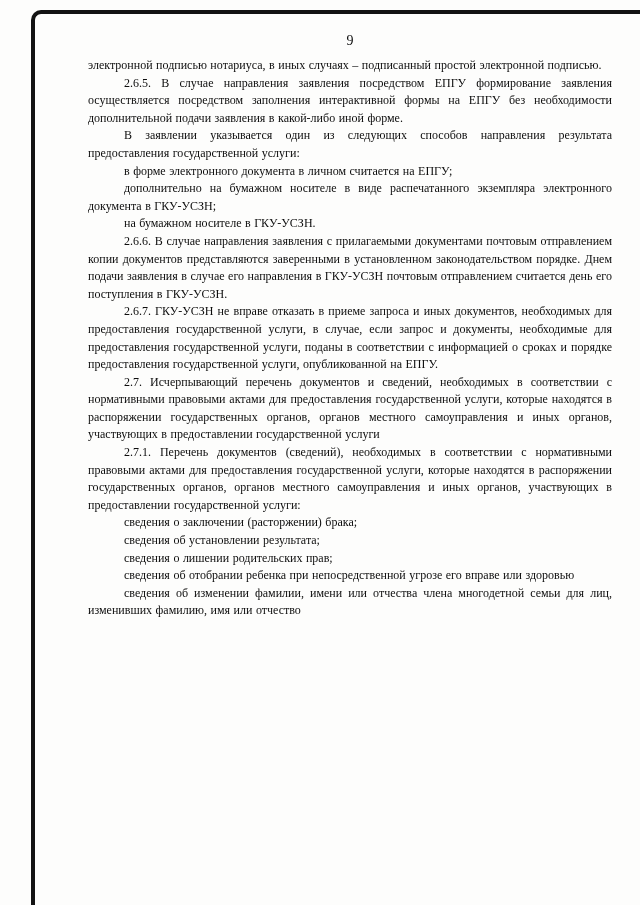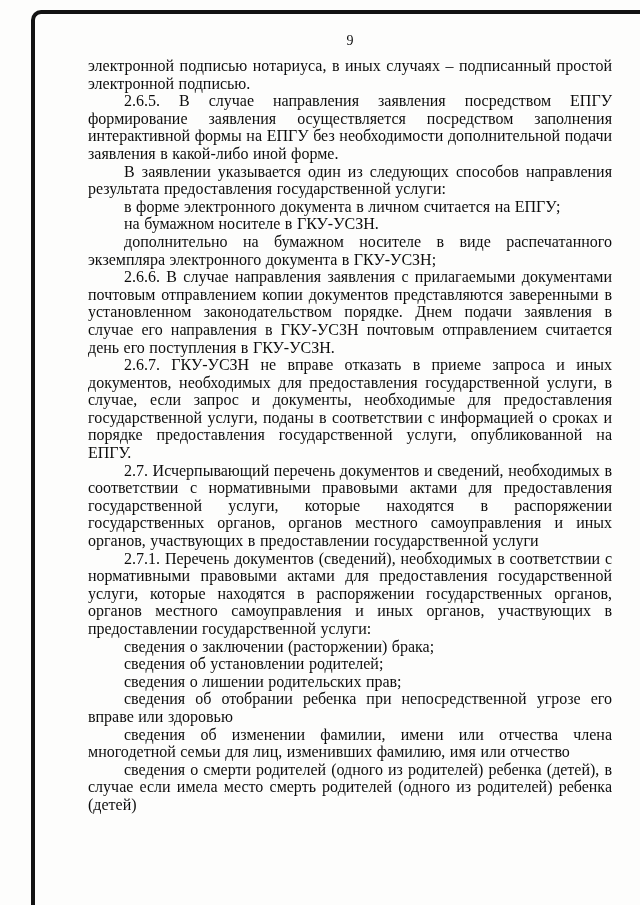--- a/index.html
+++ b/index.html
@@ -34,21 +34,21 @@
     width: 524px;
   }
   .page-number {
     text-align: center;
     font-size: 14px;
     line-height: 17px;
     margin-bottom: 8px;
   }
   p.para {
     margin: 0;
-    font-size: 16px;
+    font-size: 12px;
     line-height: 17.6px;
     text-align: justify;
     text-indent: 36px;
     word-spacing: 0.5px;
   }
   p.para.noindent {
     text-indent: 0;
   }
   p.para.bold {
     font-weight: normal;
@@ -59,26 +59,25 @@
 
 <div class="page">
   <div class="scan-border"></div>
   <div class="content">
     <div class="page-number">9</div>
 
     <p class="para noindent">электронной подписью нотариуса, в иных случаях – подписанный простой электронной подписью.</p>
     <p class="para">2.6.5. В случае направления заявления посредством ЕПГУ формирование заявления осуществляется посредством заполнения интерактивной формы на ЕПГУ без необходимости дополнительной подачи заявления в какой-либо иной форме.</p>
     <p class="para">В заявлении указывается один из следующих способов направления результата предоставления государственной услуги:</p>
     <p class="para">в форме электронного документа в личном считается на ЕПГУ;</p>
+    <p class="para">дополнительно на бумажном носителе в виде распечатанного экземпляра электронного документа в ГКУ-УСЗН;</p>
     <p class="para">на бумажном носителе в ГКУ-УСЗН.</p>
-    <p class="para">дополнительно на бумажном носителе в виде распечатанного экземпляра электронного документа в ГКУ-УСЗН;</p>
     <p class="para">2.6.6. В случае направления заявления с прилагаемыми документами почтовым отправлением копии документов представляются заверенными в установленном законодательством порядке. Днем подачи заявления в случае его направления в ГКУ-УСЗН почтовым отправлением считается день его поступления в ГКУ-УСЗН.</p>
     <p class="para">2.6.7. ГКУ-УСЗН не вправе отказать в приеме запроса и иных документов, необходимых для предоставления государственной услуги, в случае, если запрос и документы, необходимые для предоставления государственной услуги, поданы в соответствии с информацией о сроках и порядке предоставления государственной услуги, опубликованной на ЕПГУ.</p>
     <p class="para bold">2.7. Исчерпывающий перечень документов и сведений, необходимых в соответствии с нормативными правовыми актами для предоставления государственной услуги, которые находятся в распоряжении государственных органов, органов местного самоуправления и иных органов, участвующих в предоставлении государственной услуги</p>
     <p class="para">2.7.1. Перечень документов (сведений), необходимых в соответствии с нормативными правовыми актами для предоставления государственной услуги, которые находятся в распоряжении государственных органов, органов местного самоуправления и иных органов, участвующих в предоставлении государственной услуги:</p>
     <p class="para">сведения о заключении (расторжении) брака;</p>
-    <p class="para">сведения об установлении родителей;</p>
+    <p class="para">сведения об установлении результата;</p>
     <p class="para">сведения о лишении родительских прав;</p>
     <p class="para">сведения об отобрании ребенка при непосредственной угрозе его вправе или здоровью</p>
     <p class="para">сведения об изменении фамилии, имени или отчества члена многодетной семьи для лиц, изменивших фамилию, имя или отчество</p>
-    <p class="para">сведения о смерти родителей (одного из родителей) ребенка (детей), в случае если имела место смерть родителей (одного из родителей) ребенка (детей)</p>
   </div>
 </div>
 
 </body></html>

